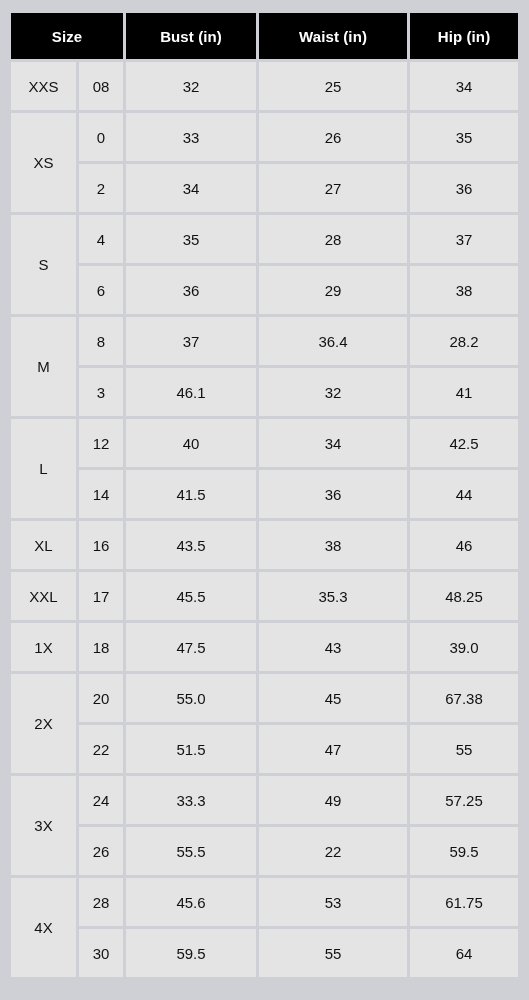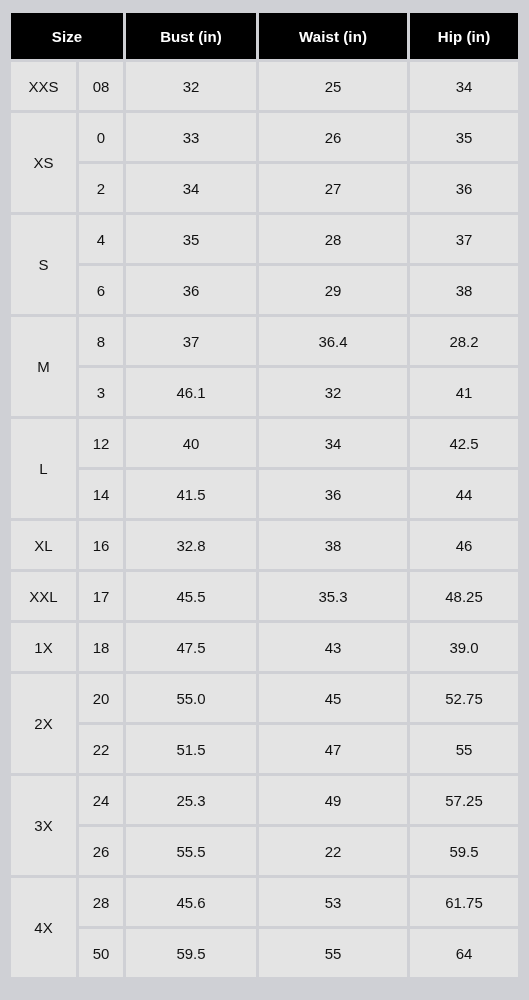--- a/index.html
+++ b/index.html
@@ -134,21 +134,21 @@
         </tr>
         <tr>
           <td>14</td>
           <td>41.5</td>
           <td>36</td>
           <td>44</td>
         </tr>
         <tr>
           <td rowspan="1">XL</td>
           <td>16</td>
-          <td>32.8</td>
+          <td>43.5</td>
           <td>38</td>
           <td>46</td>
         </tr>
         <tr>
           <td rowspan="1">XXL</td>
           <td>17</td>
           <td>45.5</td>
           <td>35.3</td>
           <td>48.25</td>
         </tr>
@@ -157,49 +157,49 @@
           <td>18</td>
           <td>47.5</td>
           <td>43</td>
           <td>39.0</td>
         </tr>
         <tr>
           <td rowspan="2">2X</td>
           <td>20</td>
           <td>55.0</td>
           <td>45</td>
-          <td>52.75</td>
+          <td>67.38</td>
         </tr>
         <tr>
           <td>22</td>
           <td>51.5</td>
           <td>47</td>
           <td>55</td>
         </tr>
         <tr>
           <td rowspan="2">3X</td>
           <td>24</td>
-          <td>25.3</td>
+          <td>33.3</td>
           <td>49</td>
           <td>57.25</td>
         </tr>
         <tr>
           <td>26</td>
           <td>55.5</td>
           <td>22</td>
           <td>59.5</td>
         </tr>
         <tr>
           <td rowspan="2">4X</td>
           <td>28</td>
           <td>45.6</td>
           <td>53</td>
           <td>61.75</td>
         </tr>
         <tr>
-          <td>50</td>
+          <td>30</td>
           <td>59.5</td>
           <td>55</td>
           <td>64</td>
         </tr>
       </tbody>
   </table>
 </div>
 
 </body></html>

